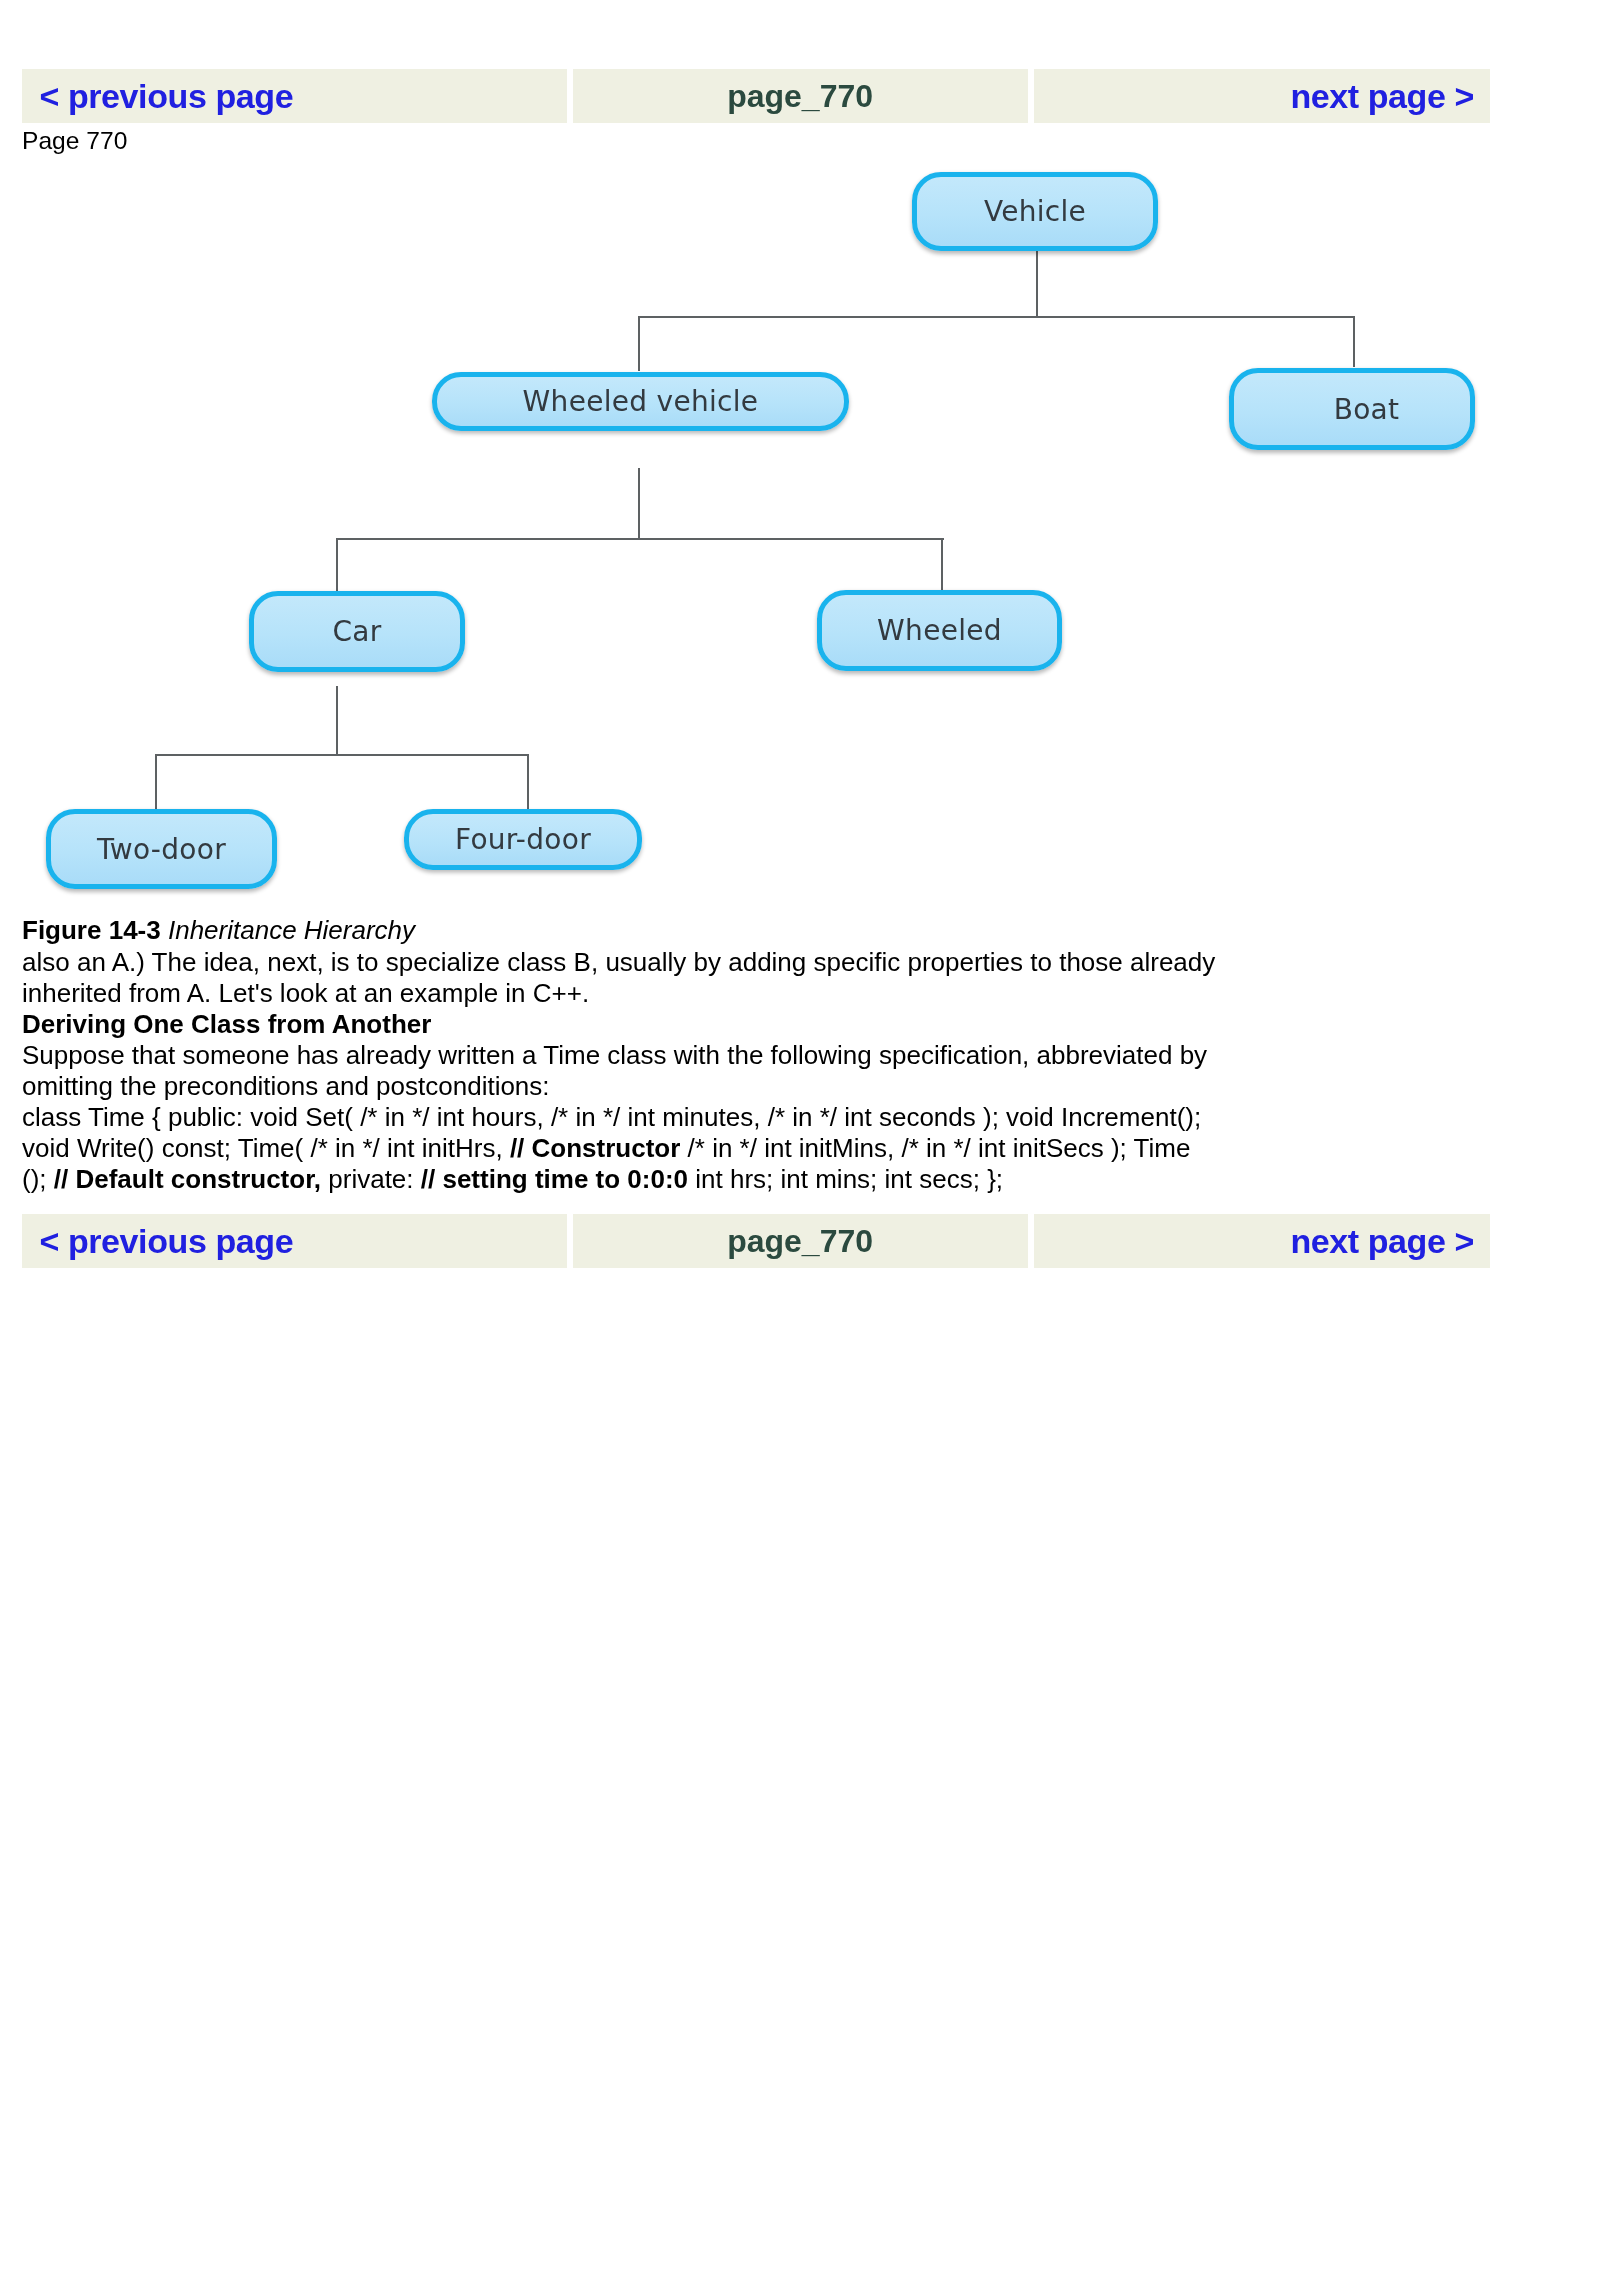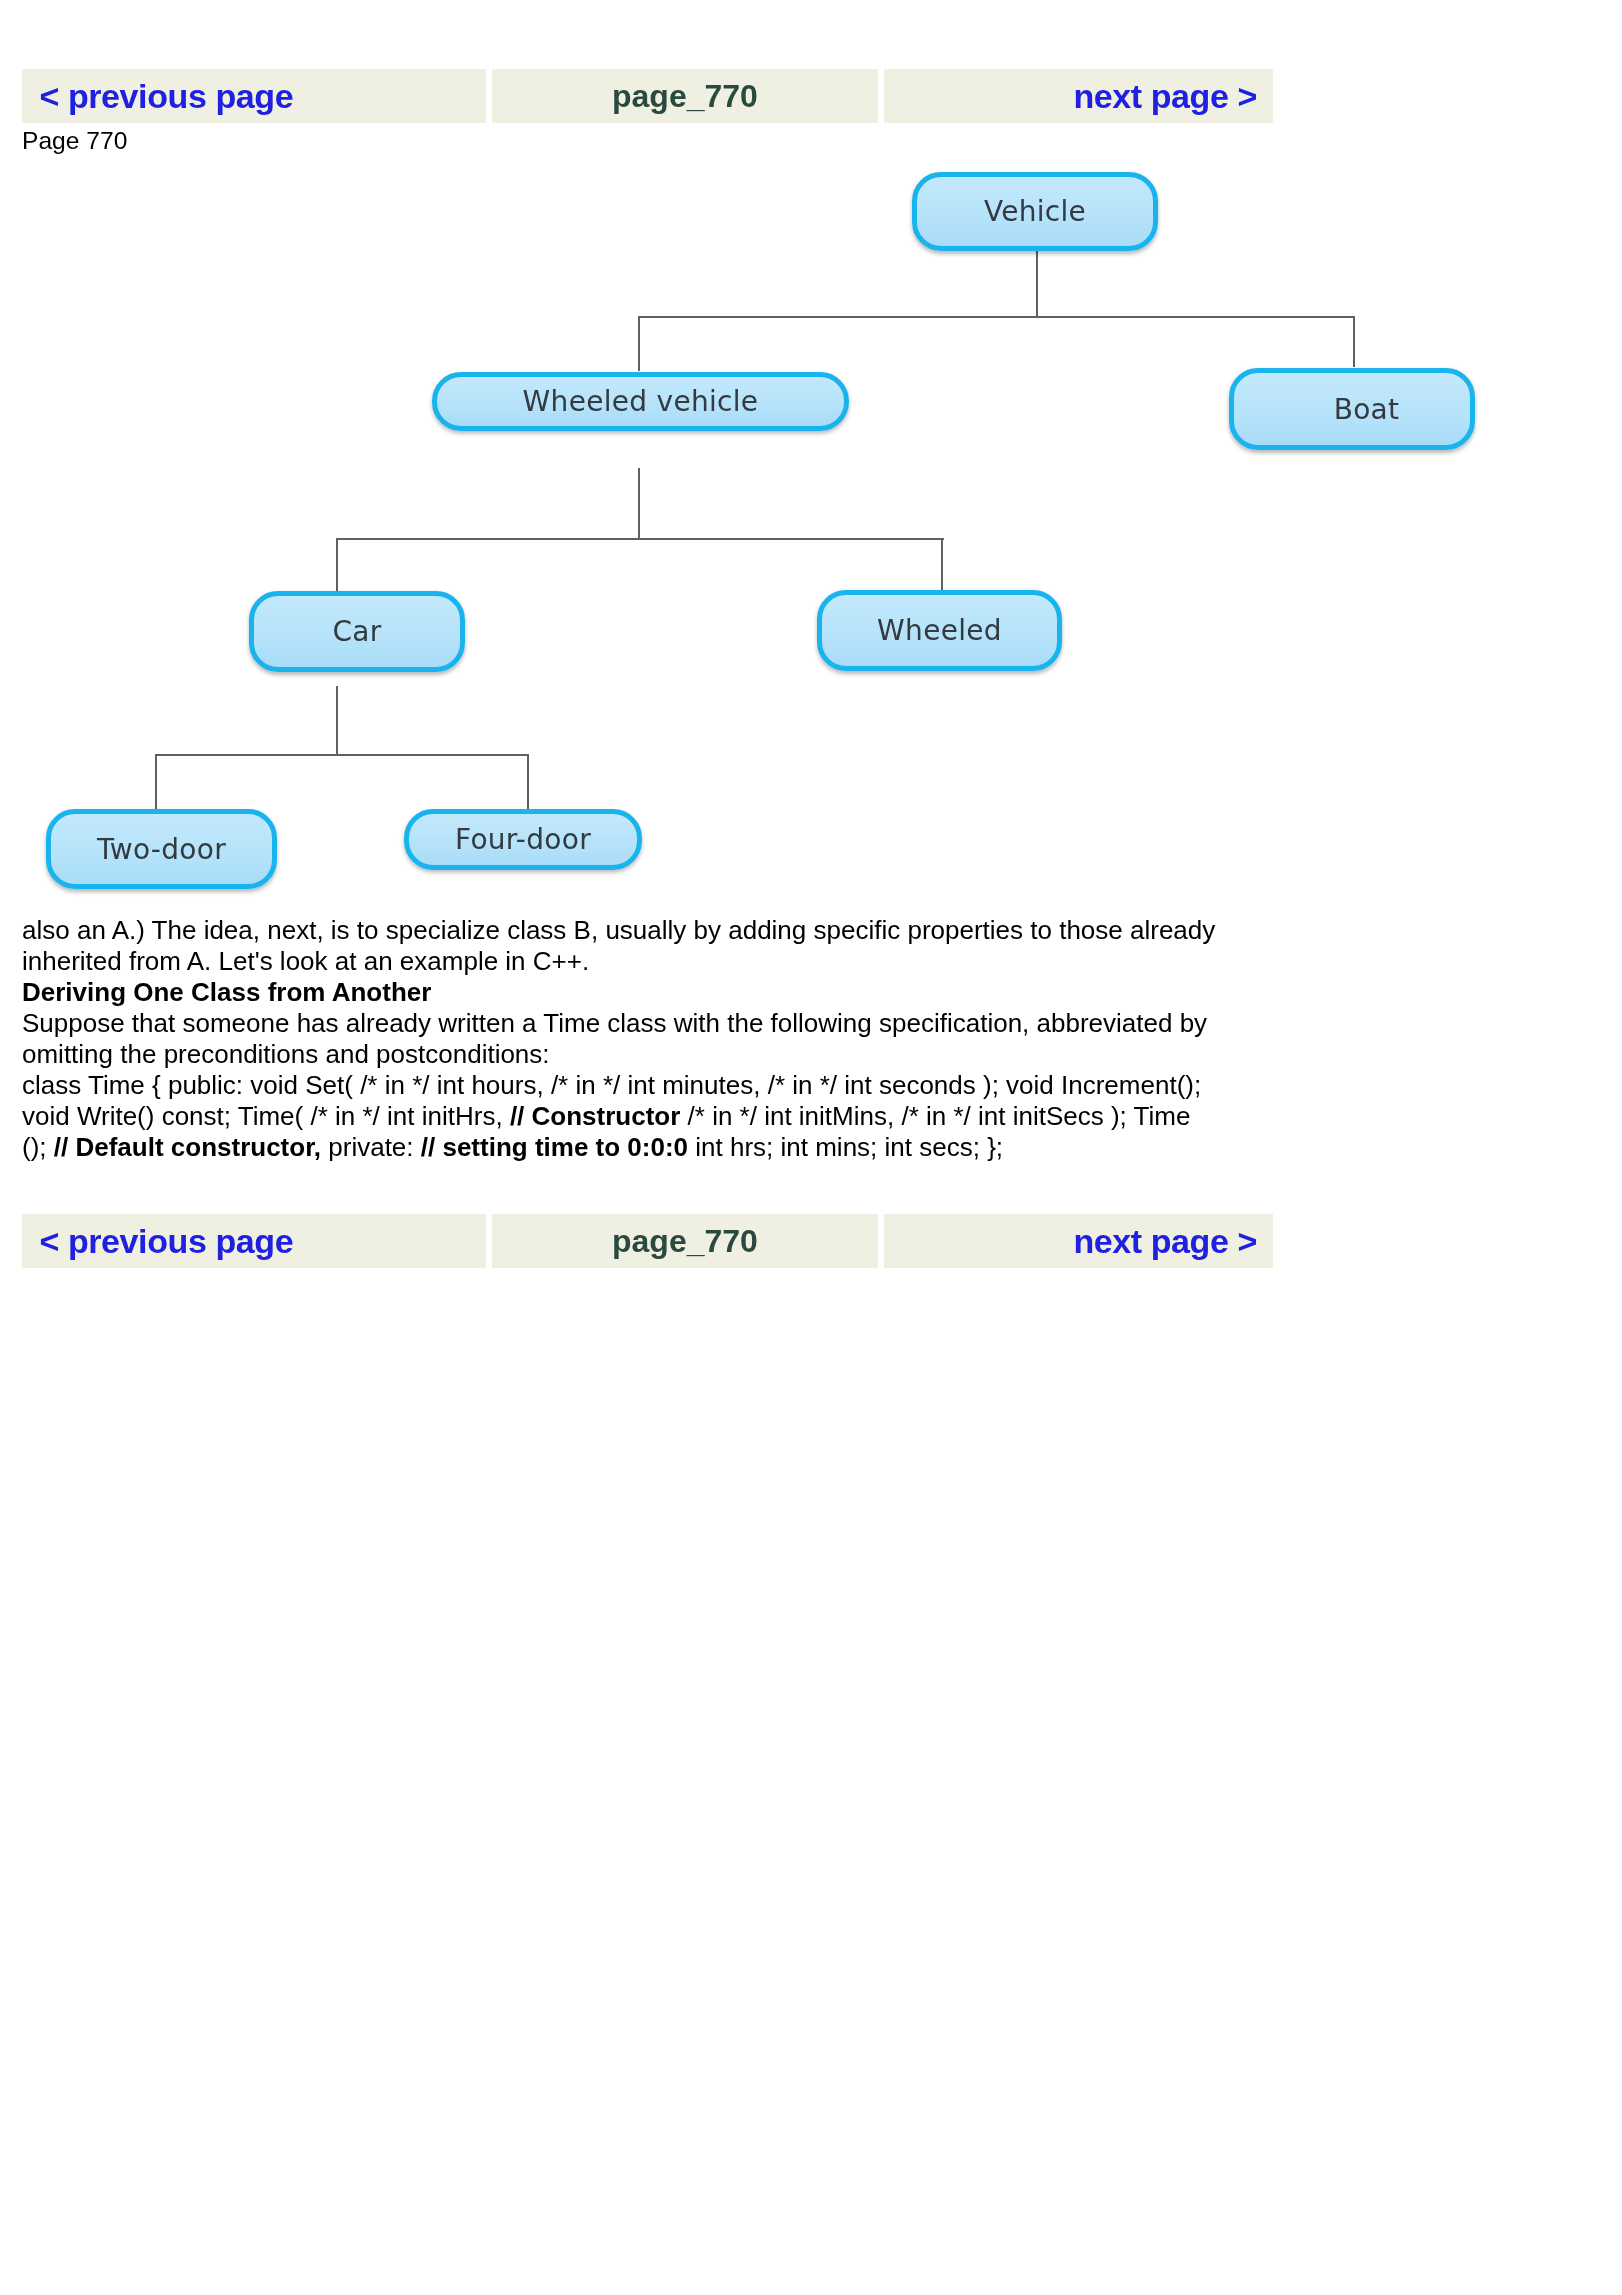--- a/index.html
+++ b/index.html
@@ -14,21 +14,21 @@
     font-family: "Liberation Sans", sans-serif;
     color: #000000;
     position: relative;
     overflow: hidden;
   }
 
   
   .navbar {
     position: absolute;
     left: 22px;
-    width: 1251px;
+    width: 1468px;
     height: 54px;
     display: flex;
     gap: 6px;
   }
   .navbar.top    { top: 69px; }
   .navbar.bottom { top: 1214px; }
 
   .nav-cell {
     background: #eff0e2;
     height: 54px;
@@ -189,20 +189,23 @@
     <span>Two-door</span>
   </div>
 
   <div class="dnode" style="left:404px; top:655px; width:238px; height:61px;">
     <span>Four-door</span>
   </div>
 </div>
 
 <div id="bodytext">
 
+  <div class="tline fig-cap">
+    <span class="b">Figure 14-3</span><span>&nbsp;</span><span class="i">Inheritance Hierarchy</span>
+  </div>
 
   <div class="tline">also an A.) The idea, next, is to specialize class B, usually by adding specific properties to those already</div>
   <div class="tline">inherited from A. Let's look at an example in C++.</div>
 
   <div class="tline head">Deriving One Class from Another</div>
 
   <div class="tline">Suppose that someone has already written a Time class with the following specification, abbreviated by</div>
   <div class="tline">omitting the preconditions and postconditions:</div>
 
   <div class="tline">class Time { public: void Set( /* in */ int hours, /* in */ int minutes, /* in */ int seconds ); void Increment();</div>

